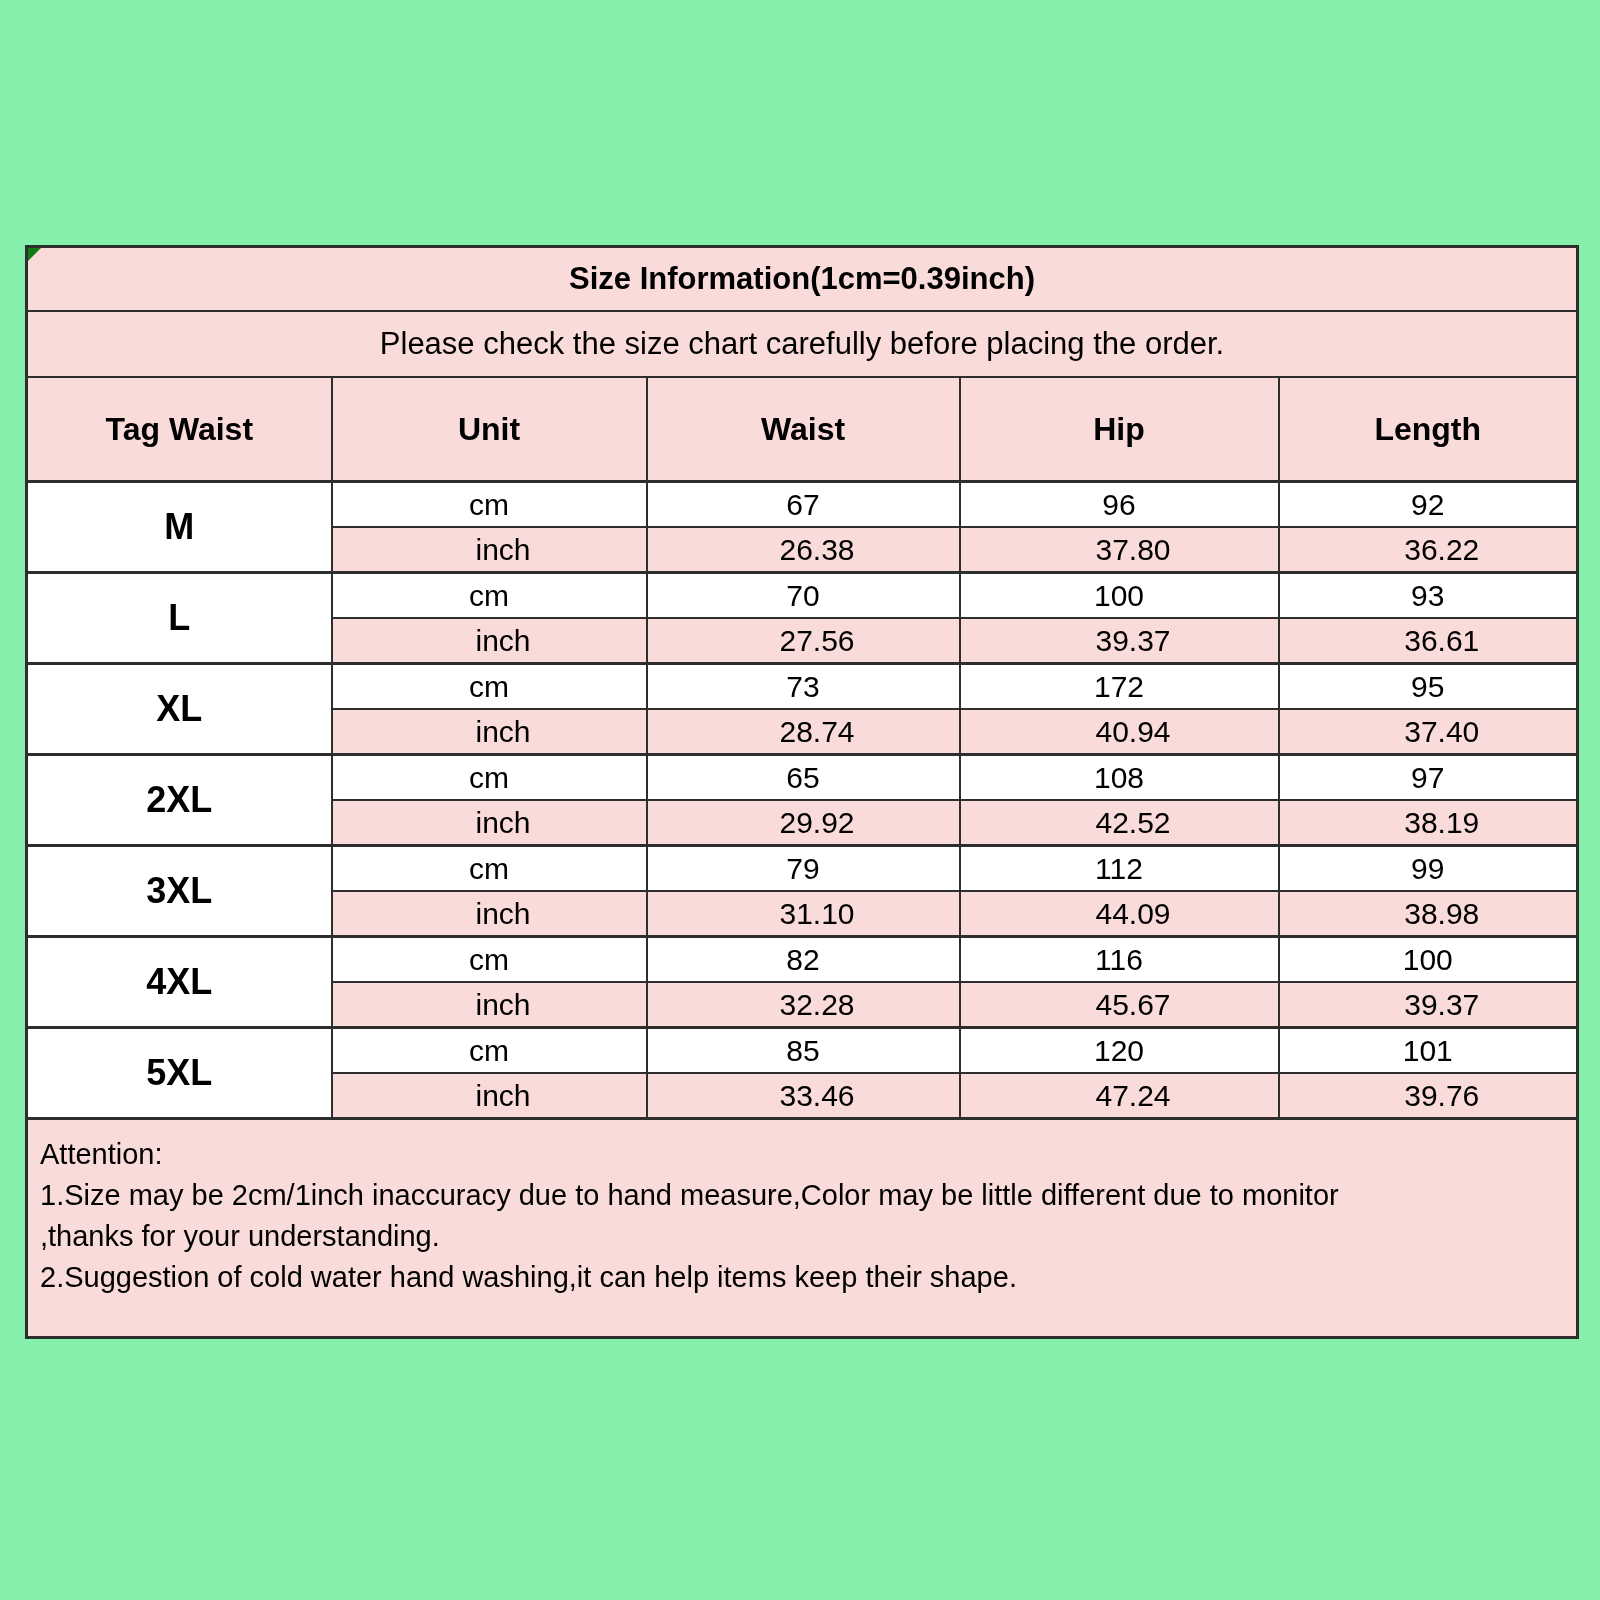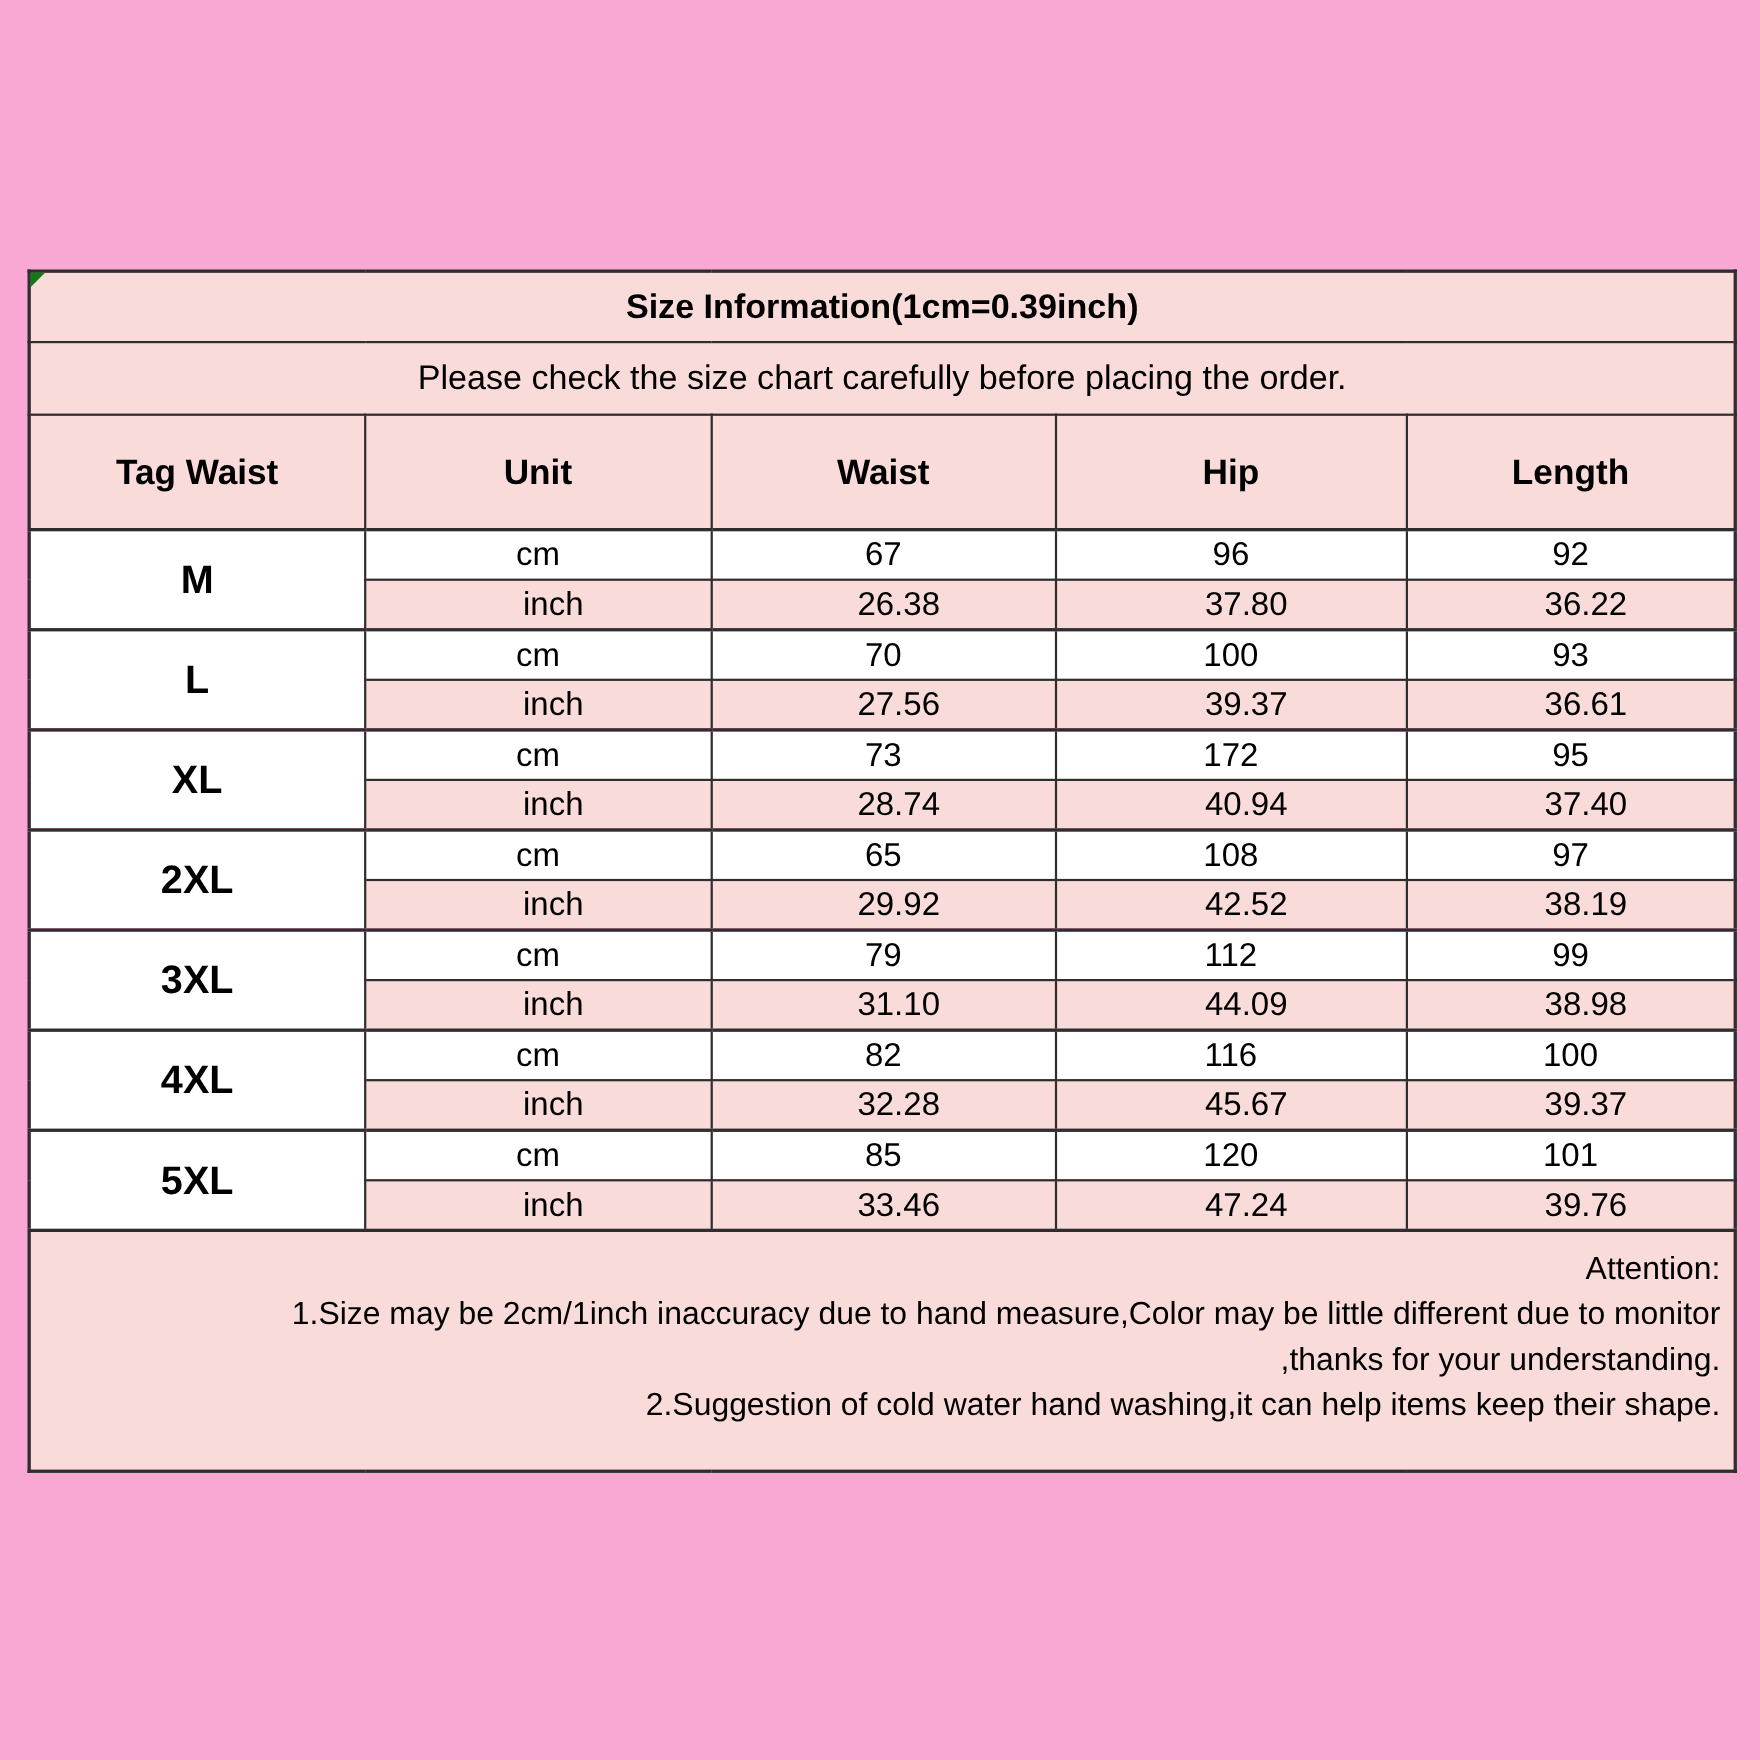--- a/index.html
+++ b/index.html
@@ -6,21 +6,21 @@
     margin: 0;
     padding: 0;
     background: #ffffff;
     font-family: "Liberation Sans", "DejaVu Sans", sans-serif;
     color: #000000;
   }
   .sheet {
     position: relative;
     width: 1600px;
     height: 1600px;
-    background: #f9a8d4;
+    background: #86efac;
     overflow: hidden;
   }
   table.size-table {
     position: absolute;
     left: 25px;
     top: 245px;
     width: 1551px;
     border-collapse: collapse;
     table-layout: fixed;
     border: 3px solid var(--border, #2e2e2e);
@@ -63,21 +63,21 @@
   }
   tr.data-row.inch-row td {
     background: var(--pink, #f9dbd9);
     padding-left: 28px;
   }
   tr.group-top td {
     border-top: 3px solid var(--border, #2e2e2e);
   }
   tr.attention-row td {
     background: var(--pink, #f9dbd9);
-    text-align: right;
+    text-align: left;
     vertical-align: top;
     height: 192px;
     padding: 14px 12px 10px 12px;
     font-size: 29px;
     border-top: 3px solid var(--border, #2e2e2e);
   }
   .attention-heading, .attention-line {
     line-height: 41px;
     white-space: nowrap;
   }

